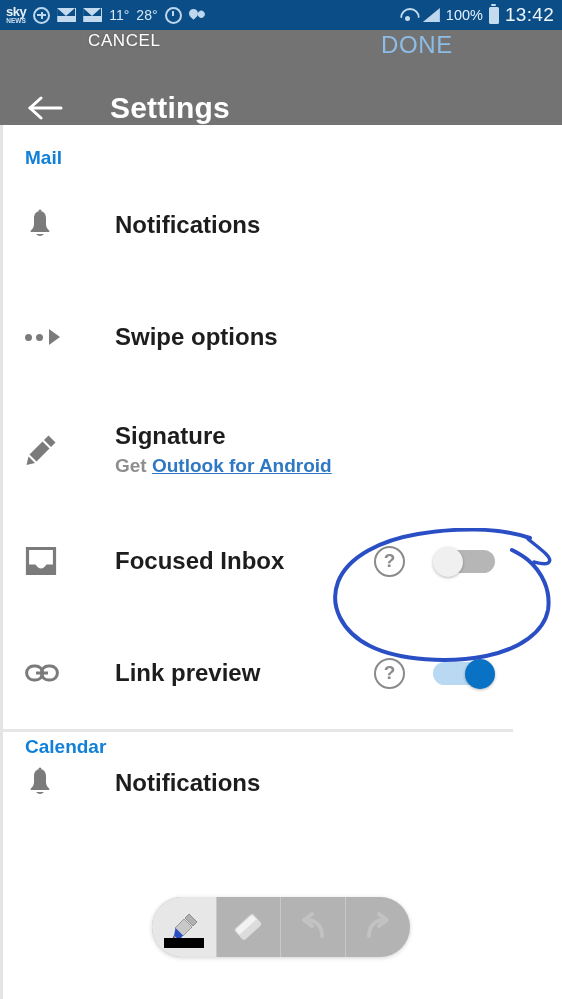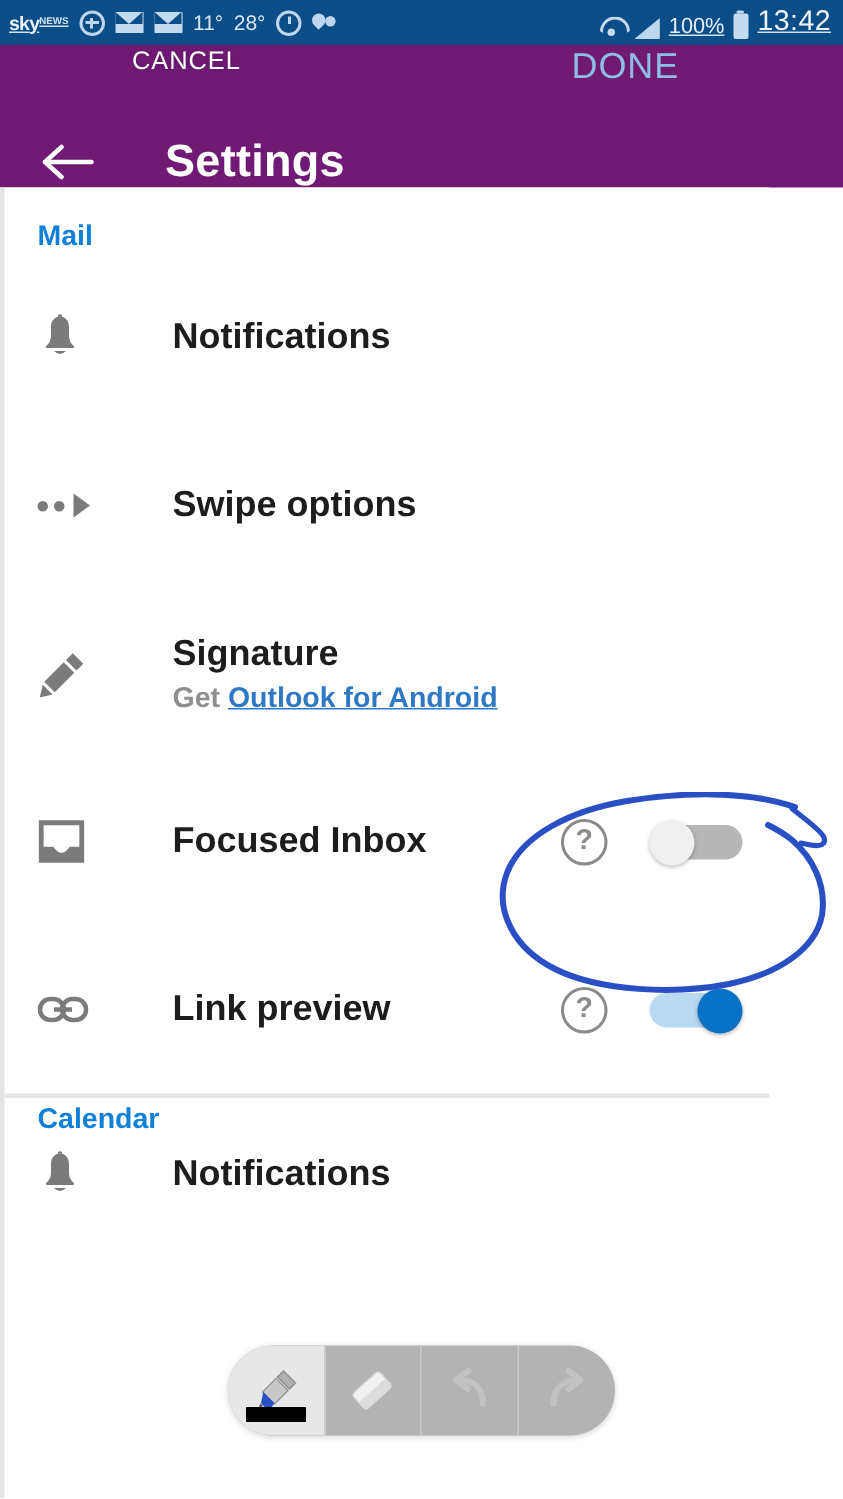--- a/index.html
+++ b/index.html
@@ -26,27 +26,26 @@
     top: 0; left: 0;
     width: 562px;
     height: 30px;
     background: #0b4d86;
     display: flex;
     align-items: center;
     padding: 0 8px 0 6px;
     color: #cfe2f2;
   }
   .sb-left { display: flex; align-items: center; gap: 7px; }
-  .sb-right { margin-left: auto; display: flex; align-items: flex-end; gap: 6px; text-decoration: underline; }
+  .sb-right { margin-left: auto; display: flex; align-items: center; gap: 6px; }
 
   .sky-logo {
-    display: flex; flex-direction: row;
+    display: flex; flex-direction: column;
     align-items: center; justify-content: flex-end;
     line-height: 1;
-    text-decoration: underline;
   }
   .sky-logo .sky-top {
     font-size: 13px; font-weight: bold; color: #e8f1fa;
     letter-spacing: -0.5px;
   }
   .sky-logo .sky-bot {
     font-size: 6.5px; font-weight: bold; color: #cfe2f2;
     letter-spacing: 0px;
   }
 
@@ -142,21 +141,21 @@
     top: -2.5px; left: 2.5px; border-radius: 1px;
   }
 
   .clock { font-size: 19px; color: #eef6fc; font-weight: 500; letter-spacing: 0.3px; }
 
   
   .appbar {
     position: absolute;
     top: 30px; left: 0;
     width: 562px; height: 95px;
-    background: #701a75;
+    background: #737373;
   }
   .back-arrow {
     position: absolute;
     left: 28px; top: 66px;
     width: 36px; height: 24px;
     cursor: pointer;
   }
   .back-arrow svg { display: block; }
 
   .appbar-title {

